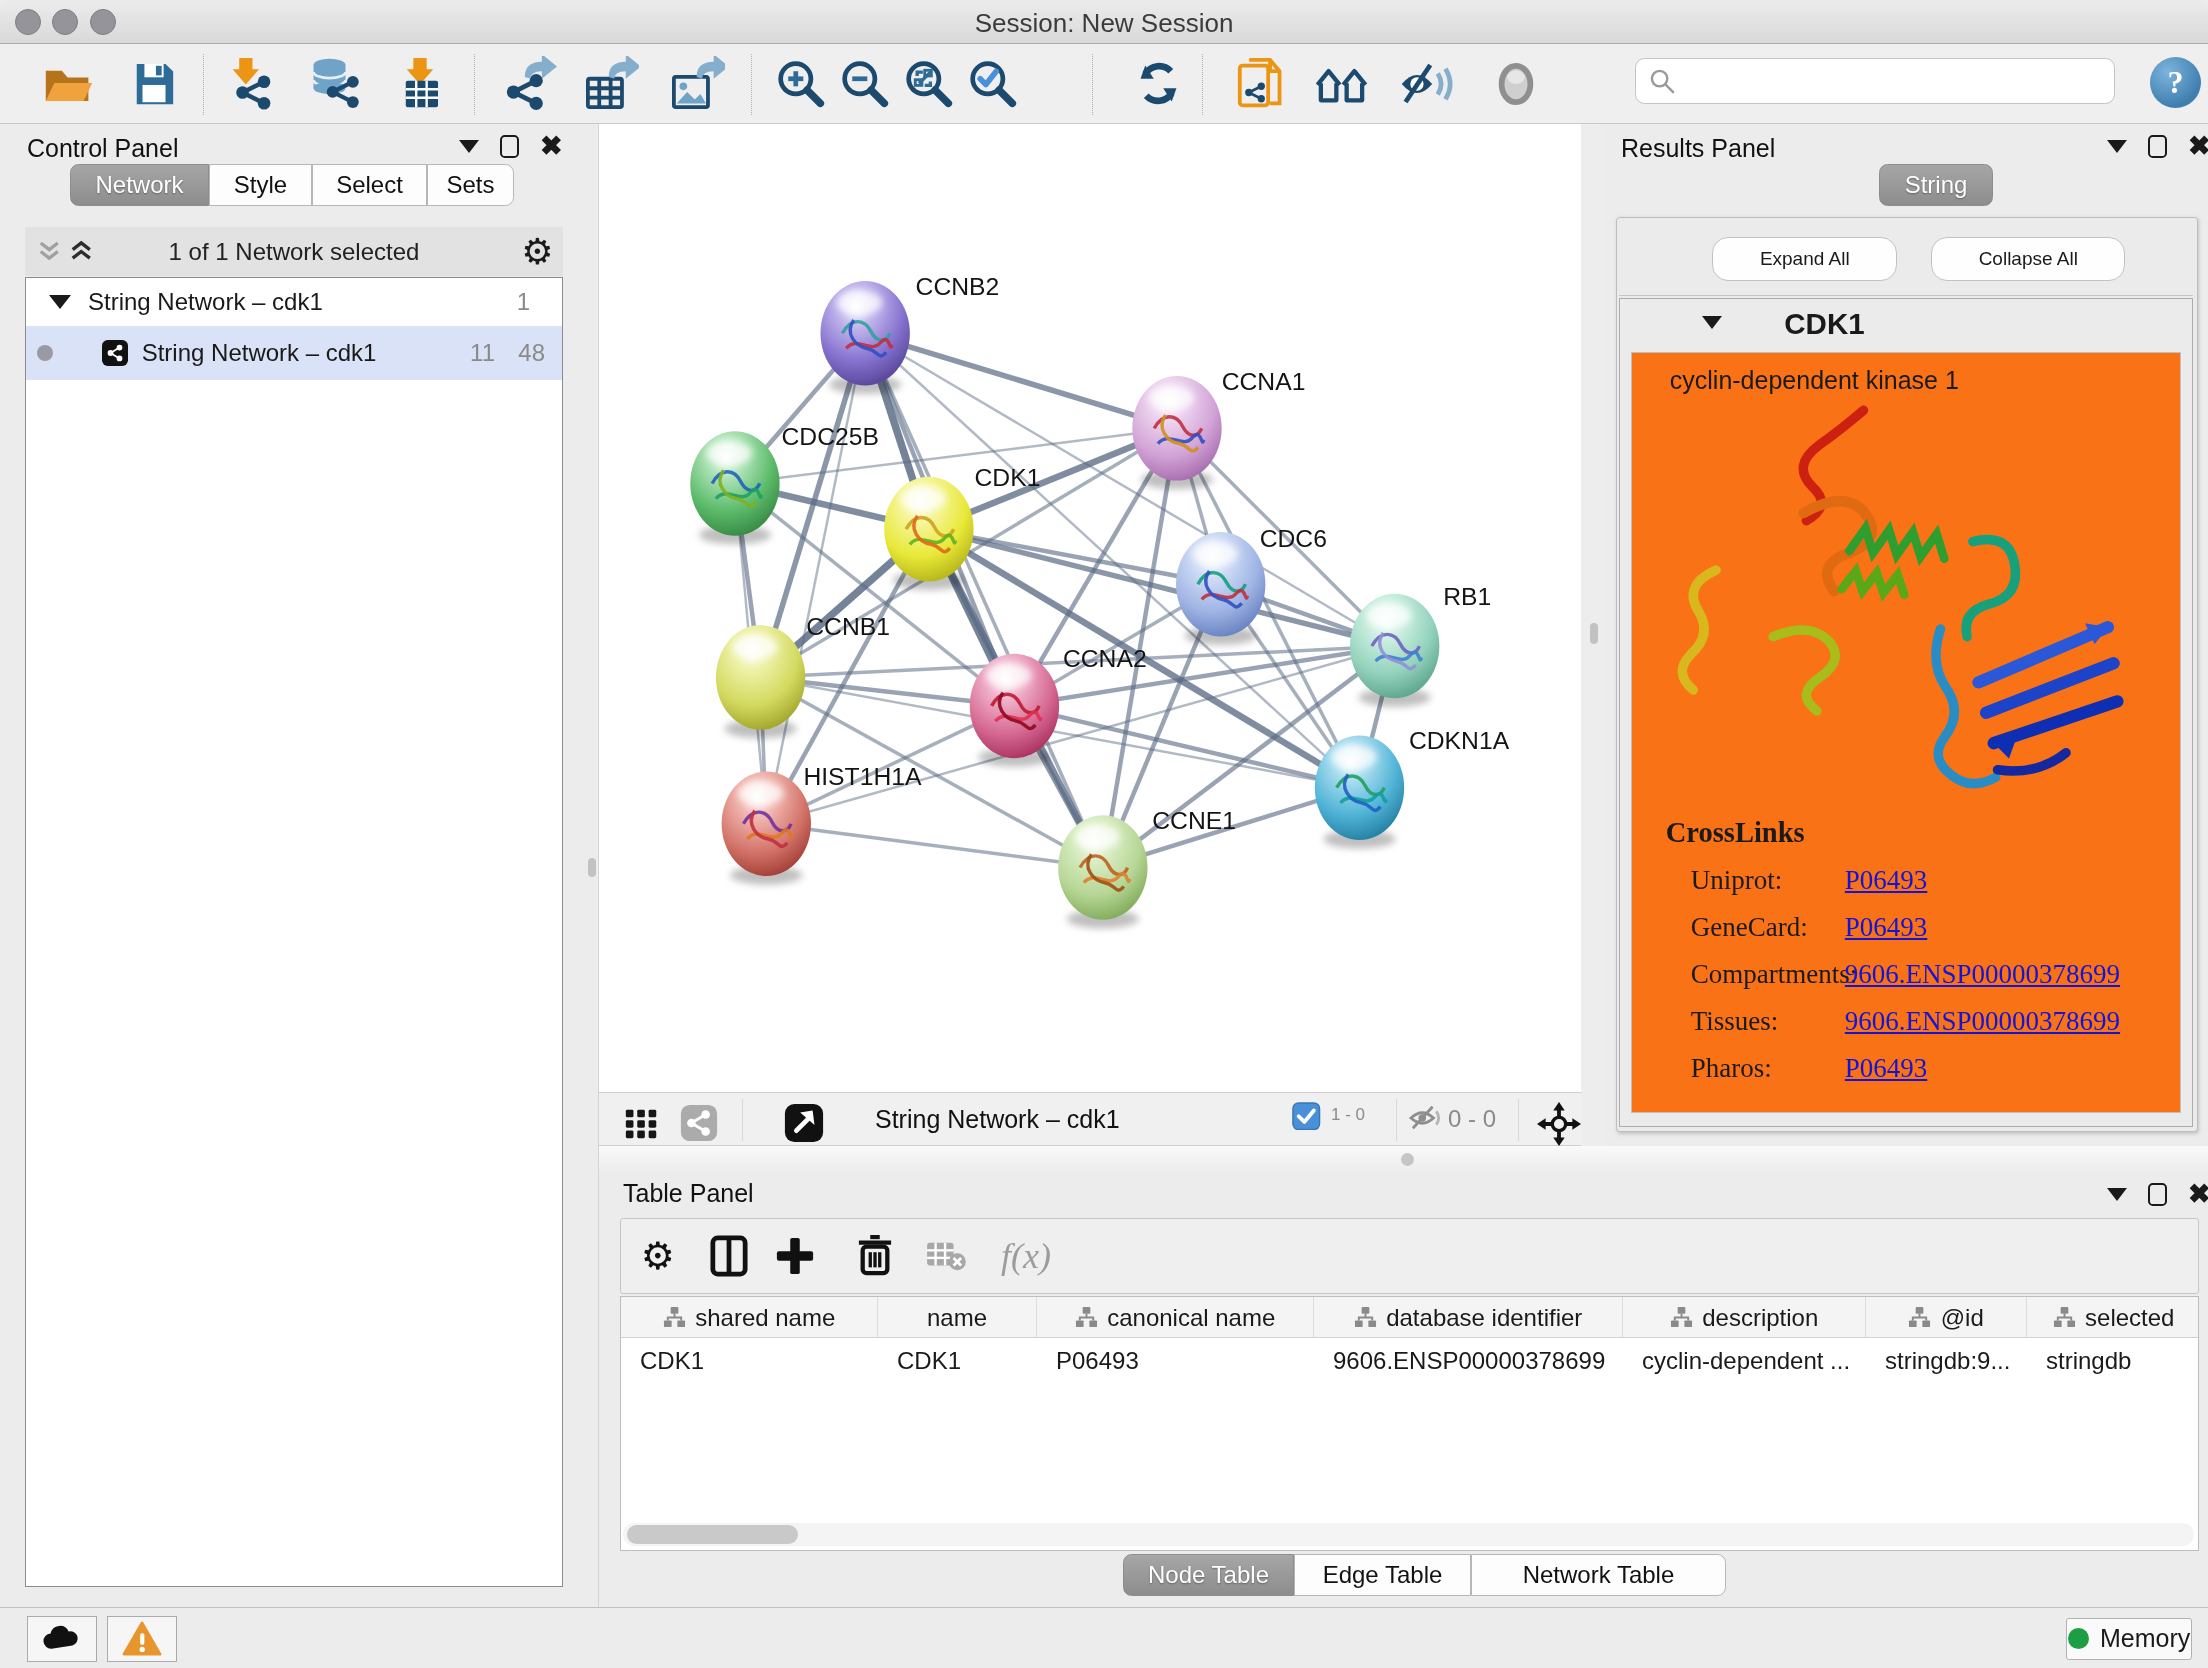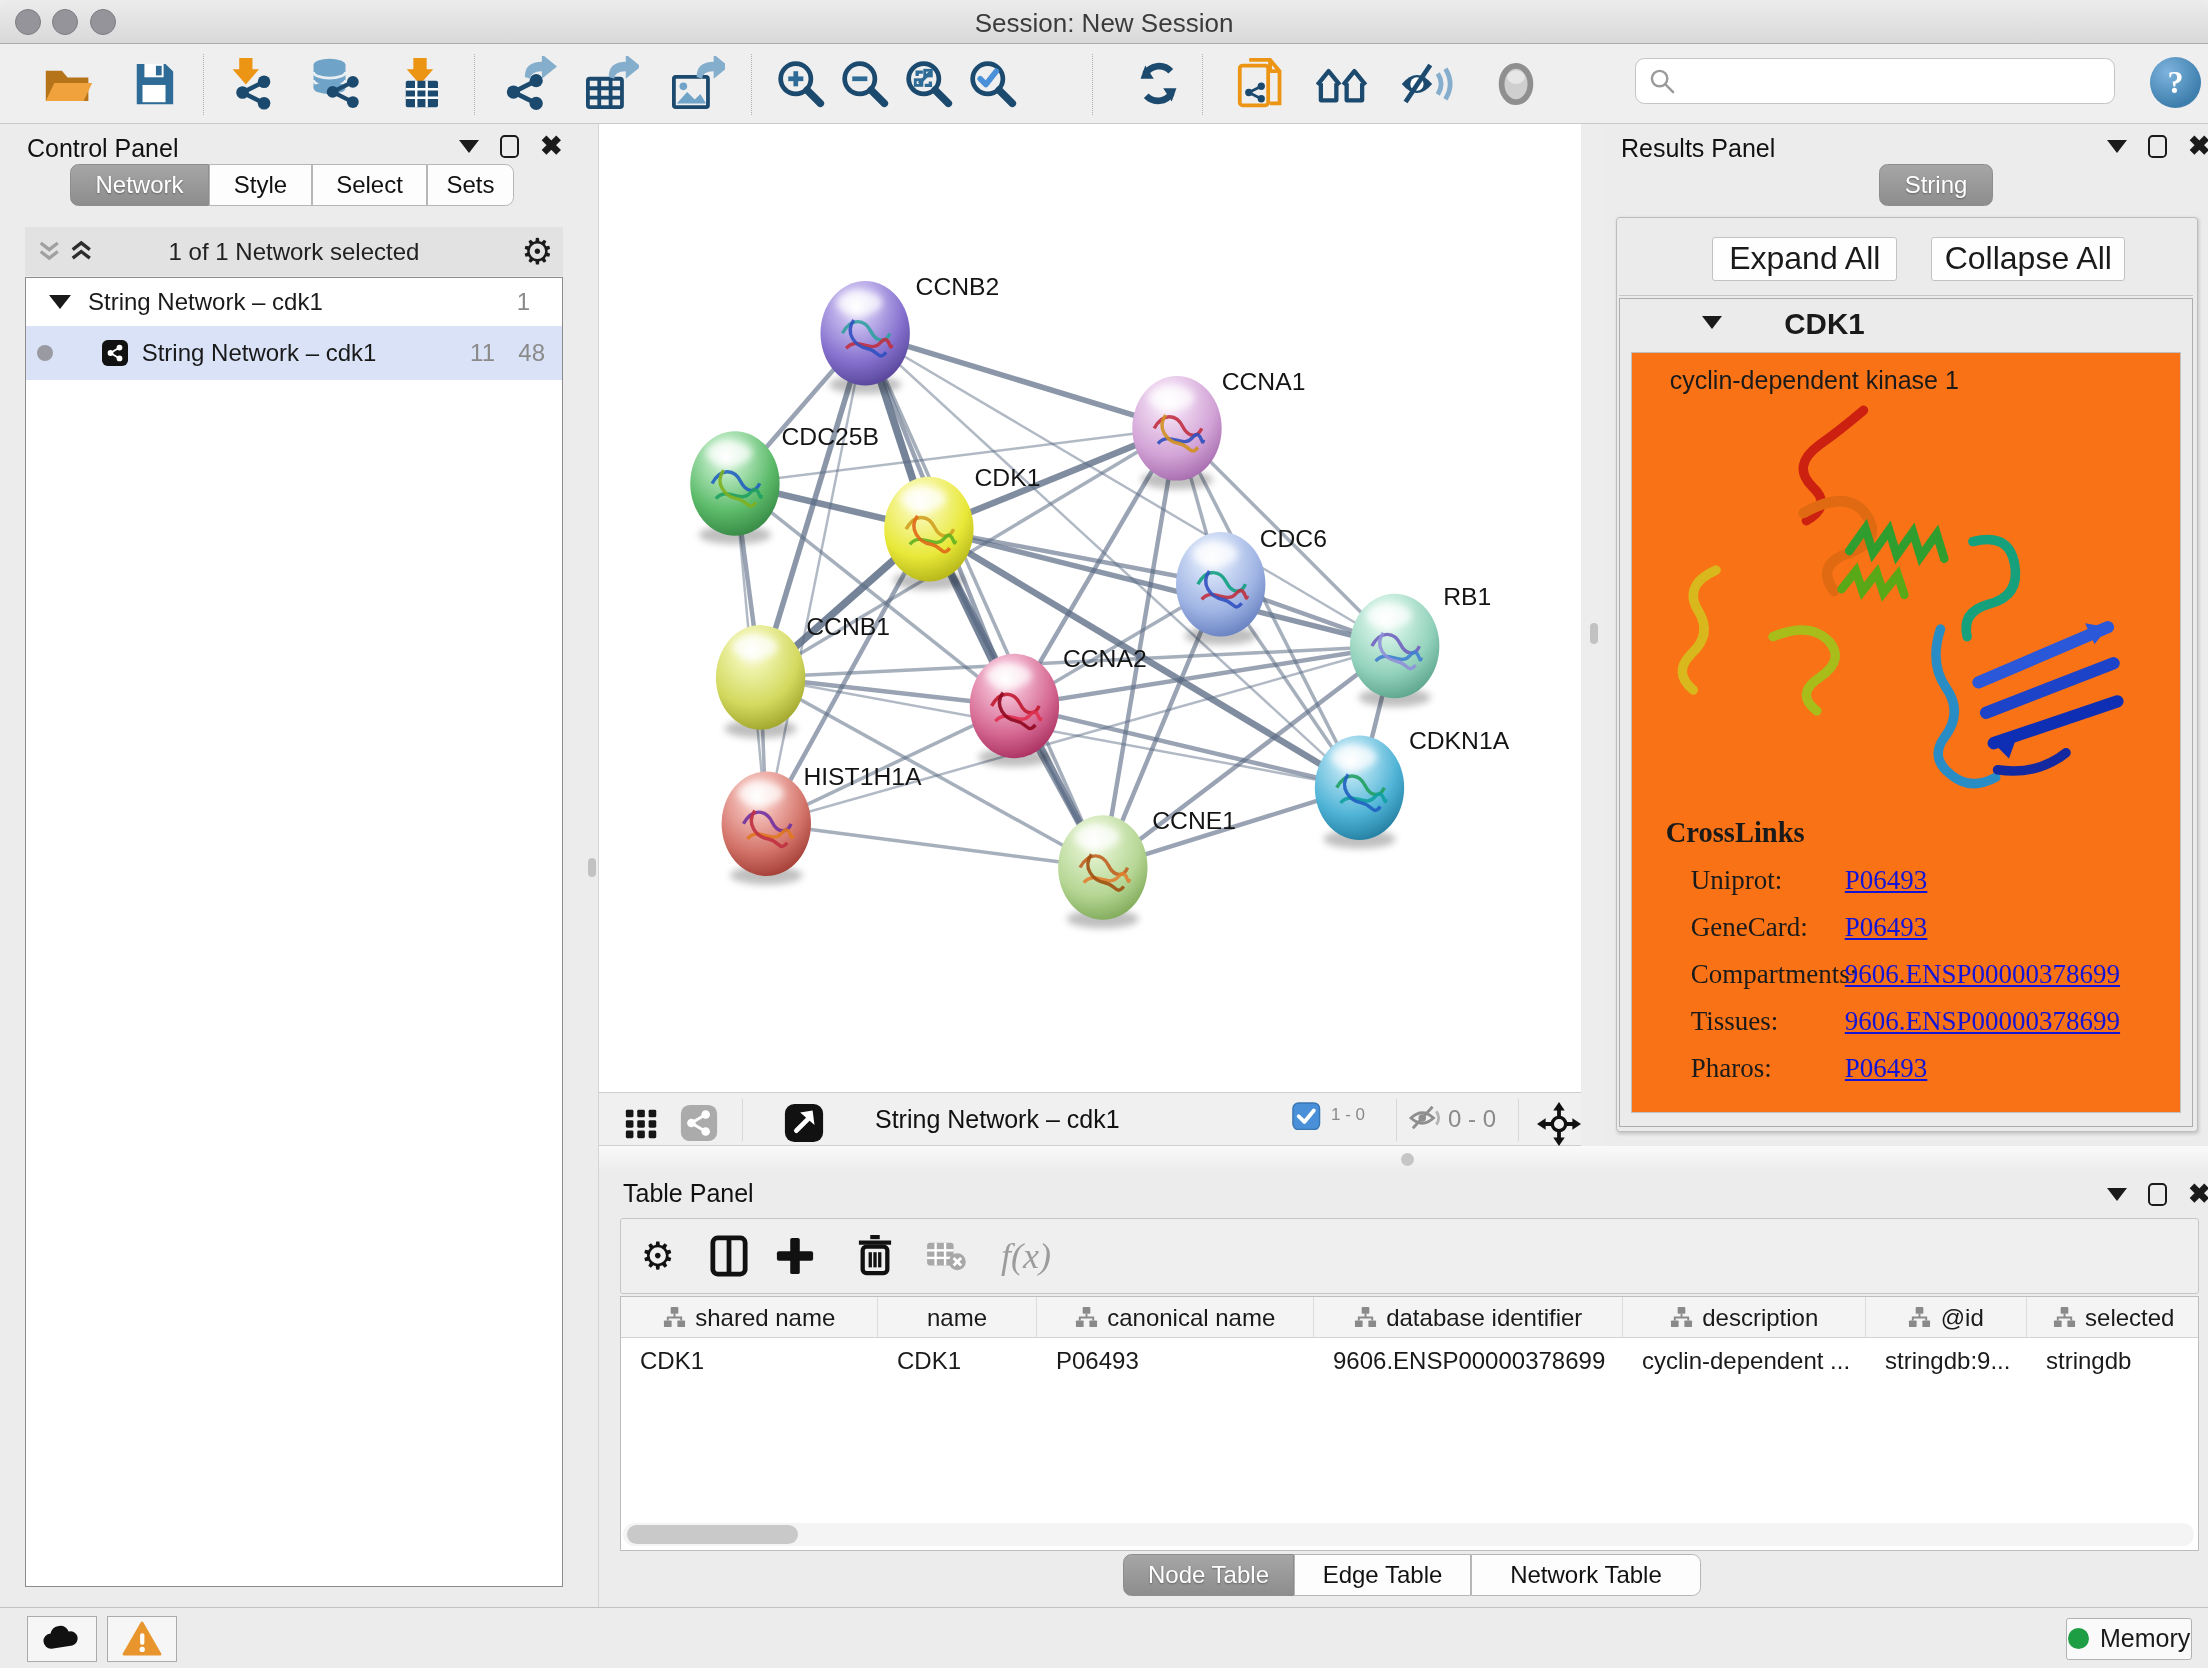--- a/index.html
+++ b/index.html
@@ -73,21 +73,21 @@
 
   
   .results-panel { position:absolute; left:1605px; top:124px; width:603px; height:1022px; background:#ececec; }
   .rp-header { position:absolute; left:16px; top:9.5px; }
   .rp-winicons { position:absolute; left:502px; top:11.4px; }
   .rp-tab { position:absolute; left:242px; top:40px; width:114px; border-radius:8.6px;margin-left:32px; }
   .rp-box { position:absolute; left:11.4px; top:93px; width:582px; height:915px;
     background:#ebebeb; border:1.9px solid #bdbdbd; border-radius:3.8px; box-shadow:1px 1.9px 3.8px rgba(0,0,0,.18); }
   .rp-btnrow { position:absolute; left:1.9px; top:1.9px; width:574px; height:76px; border-bottom:1.9px solid #c6c6c6; }
   .rp-btn { position:absolute; top:17px; height:44px; background:#fefefe; border:1.9px solid #c2c2c2;
-    border-radius:3px; font-size:32px; display:flex; align-items:center; justify-content:center; }
+    border-radius:16px; font-size:19px; display:flex; align-items:center; justify-content:center; }
   .rp-section { position:absolute; left:1.9px; top:80px; width:574px; height:829px; border:1.9px solid #adadad; }
   .rp-sec-title { position:absolute; left:0; top:0; width:100%; height:49px; }
   .rp-sec-inner { position:absolute; left:10.5px; top:53px; width:550px; height:761px;
     background:#f97316; border:1.9px solid #c0c0c0; }
   .rp-desc { position:absolute; left:38px; top:13.3px; font-size:25px; }
   .rp-protein { position:absolute; left:27px; top:44px; }
   .crosslinks { position:absolute; left:34px; top:464px; font-family:"Liberation Serif",serif; }
   .cl-title { font-size:28.5px; font-weight:bold; }
   .cl-row { display:flex; margin-top:16px; font-size:27px; }
   .cl-label { width:179px; padding-left:25px; }
@@ -921,21 +921,21 @@
         <div class="tt-td" style="width: 174px;">stringdb</div>
       </div>
     <div class="tt-hscroll">
         <span class="tt-thumb"></span>
       </div>
   </div>
 
   <div class="tp-tabs" id="tp-tabs">
       <div class="tabbtn active" style="width: 171px; border-radius: 8.6px 0px 0px 8.6px;">Node Table</div>
       <div class="tabbtn" style="width: 177px;">Edge Table</div>
-      <div class="tabbtn" style="width: 230px; border-radius: 0px 8.6px 8.6px 0px;">Network Table</div>
+      <div class="tabbtn" style="width: 255px; border-radius: 0px 8.6px 8.6px 0px;">Network Table</div>
     </div>
 </div>
 
 <div class="statusbar">
   <div class="sb-btn" style="left:27px;">
     <svg width="40" height="28.5" viewBox="0 0 42 30">
         <path d="M10,26 a8,8 0 0 1 -1,-16 a10,10 0 0 1 19,-2 a7.5,7.5 0 0 1 4,14.5 z" fill="#111"></path>
       </svg>
   </div>
   <div class="sb-btn" style="left:107px;">

